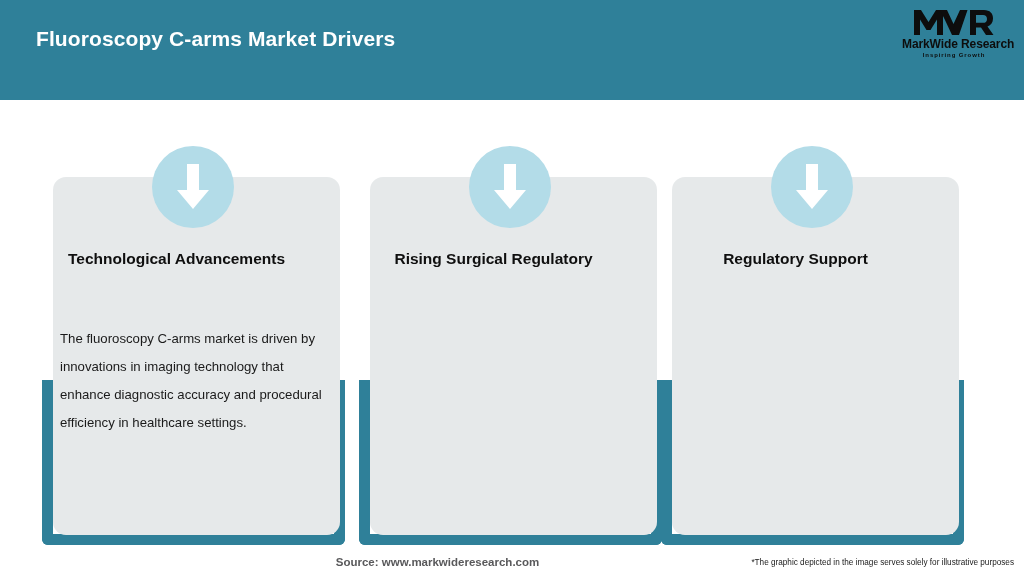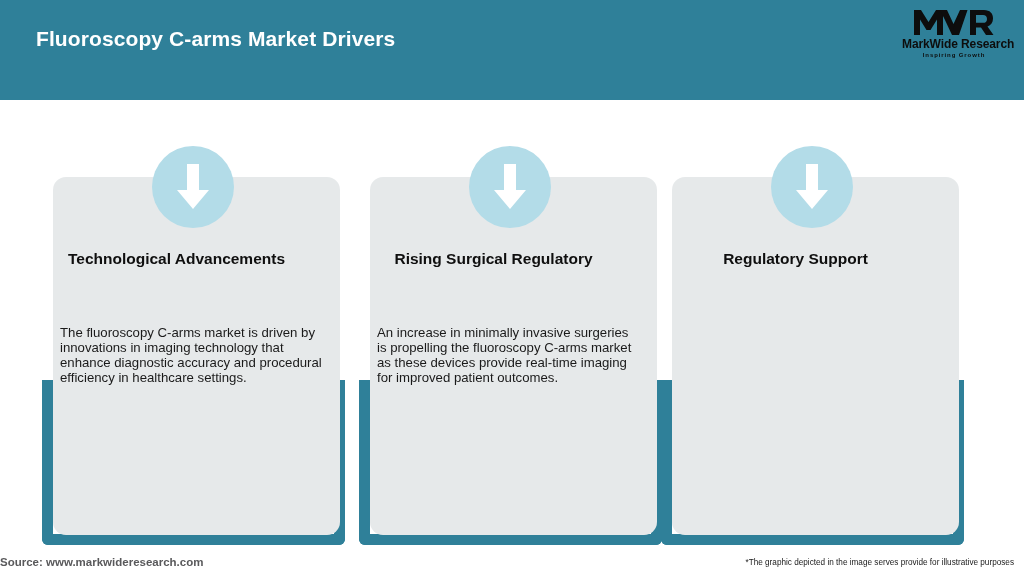--- a/index.html
+++ b/index.html
@@ -136,32 +136,33 @@
     font-weight: bold;
     color: #0f0f0f;
     z-index: 4;
   }
   .card-body {
     position: absolute;
     left: 27px;
     top: 225px;
     width: 262px;
     font-size: 13.2px;
-    line-height: 15px;
+    line-height: 28px;
     color: #1a1a1a;
     z-index: 4;
   }
   .card-slot.s3 .card-body { width: 268px; }
 
   
   .source {
     position: absolute;
     left: 0;
     top: 556px;
     width: 875px;
+    text-align: center;
     font-size: 11.5px;
     font-weight: bold;
     color: #59595b;
   }
   .disclaimer {
     position: absolute;
     right: 10px;
     top: 558px;
     font-size: 8.2px;
     color: #1a1a1a;
@@ -205,30 +206,29 @@
 
   <div class="card-slot s2">
     <div class="bracket"></div>
     <div class="card"></div>
     <div class="icon-circle">
       <svg class="arrow-svg" width="34" height="46" viewBox="0 0 34 46">
         <polygon points="11,0 23,0 23,26 33,26 17,45 1,26 11,26" fill="#ffffff"></polygon>
       </svg>
     </div>
     <div class="card-title">Rising Surgical Regulatory</div>
-    <div class="card-body">An increase in minimally invasive surgeries is propelling the fluoroscopy C-arms market as these devices provide real-time imaging for improved patient outcomes.</div>
   </div>
 
   <div class="card-slot s3">
     <div class="bracket"></div>
     <div class="card"></div>
     <div class="icon-circle">
       <svg class="arrow-svg" width="34" height="46" viewBox="0 0 34 46">
         <polygon points="11,0 23,0 23,26 33,26 17,45 1,26 11,26" fill="#ffffff"></polygon>
       </svg>
     </div>
     <div class="card-title">Regulatory Support</div>
   </div>
 
 </div>
 
 <div class="source">Source: www.markwideresearch.com</div>
-<div class="disclaimer">*The graphic depicted in the image serves provide for illustrative purposes</div>
+<div class="disclaimer">*The graphic depicted in the image serves solely for illustrative purposes</div>
 
 </body></html>

